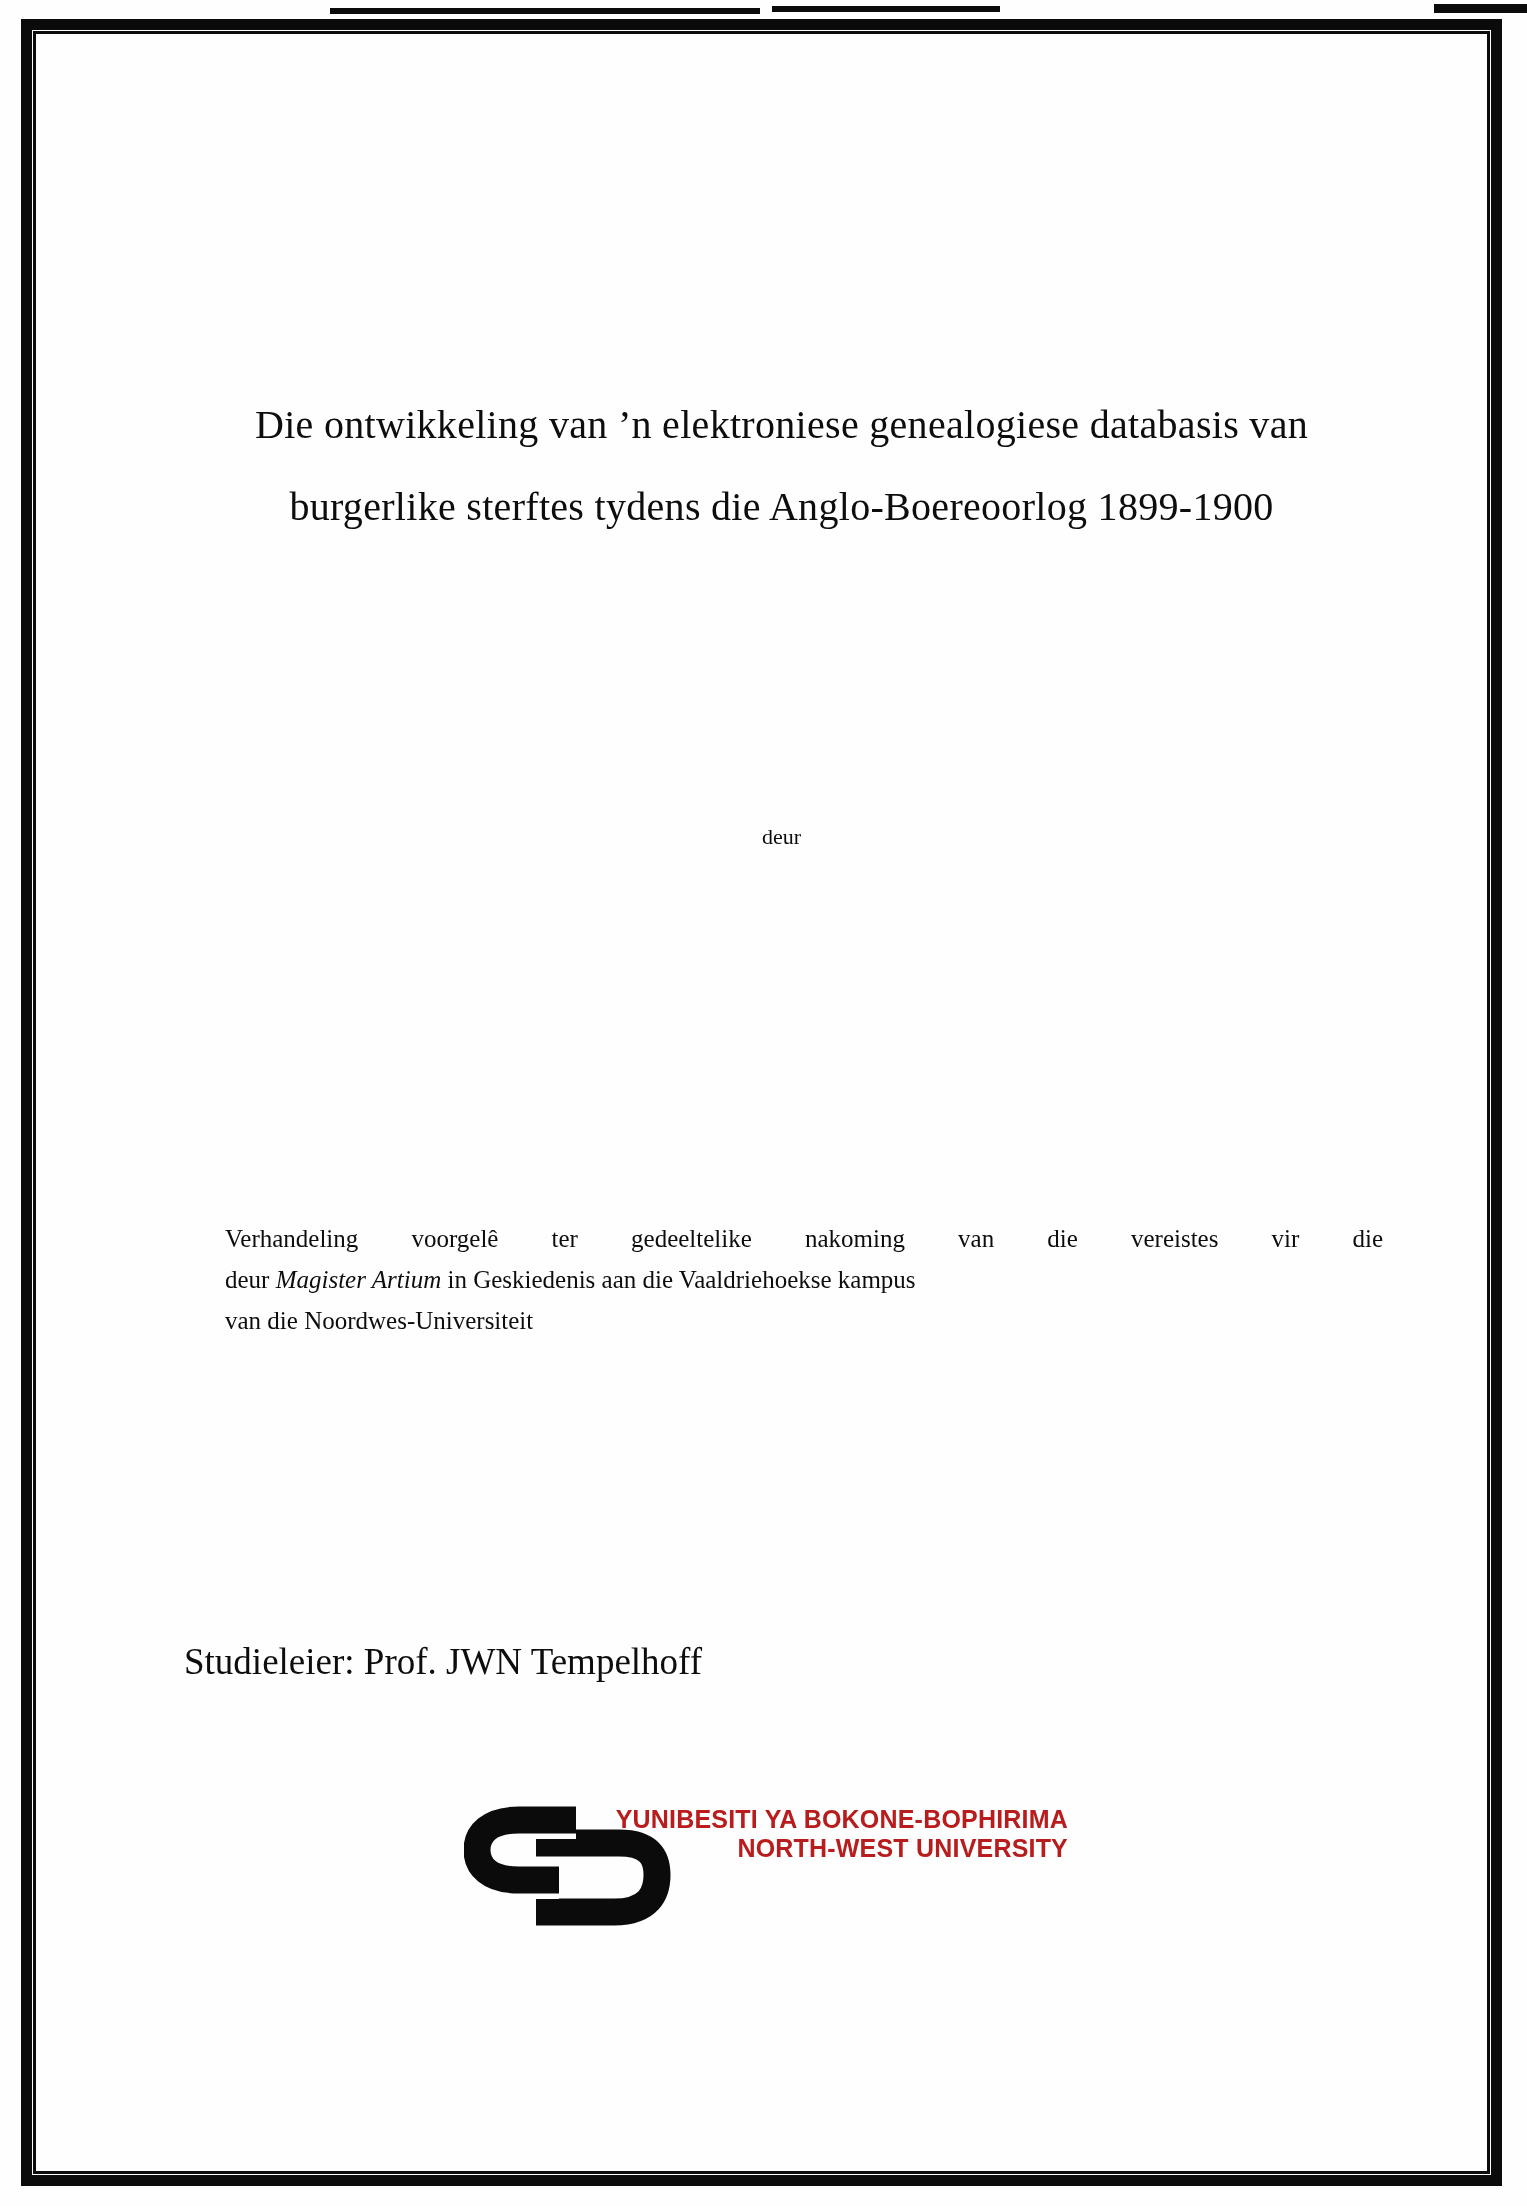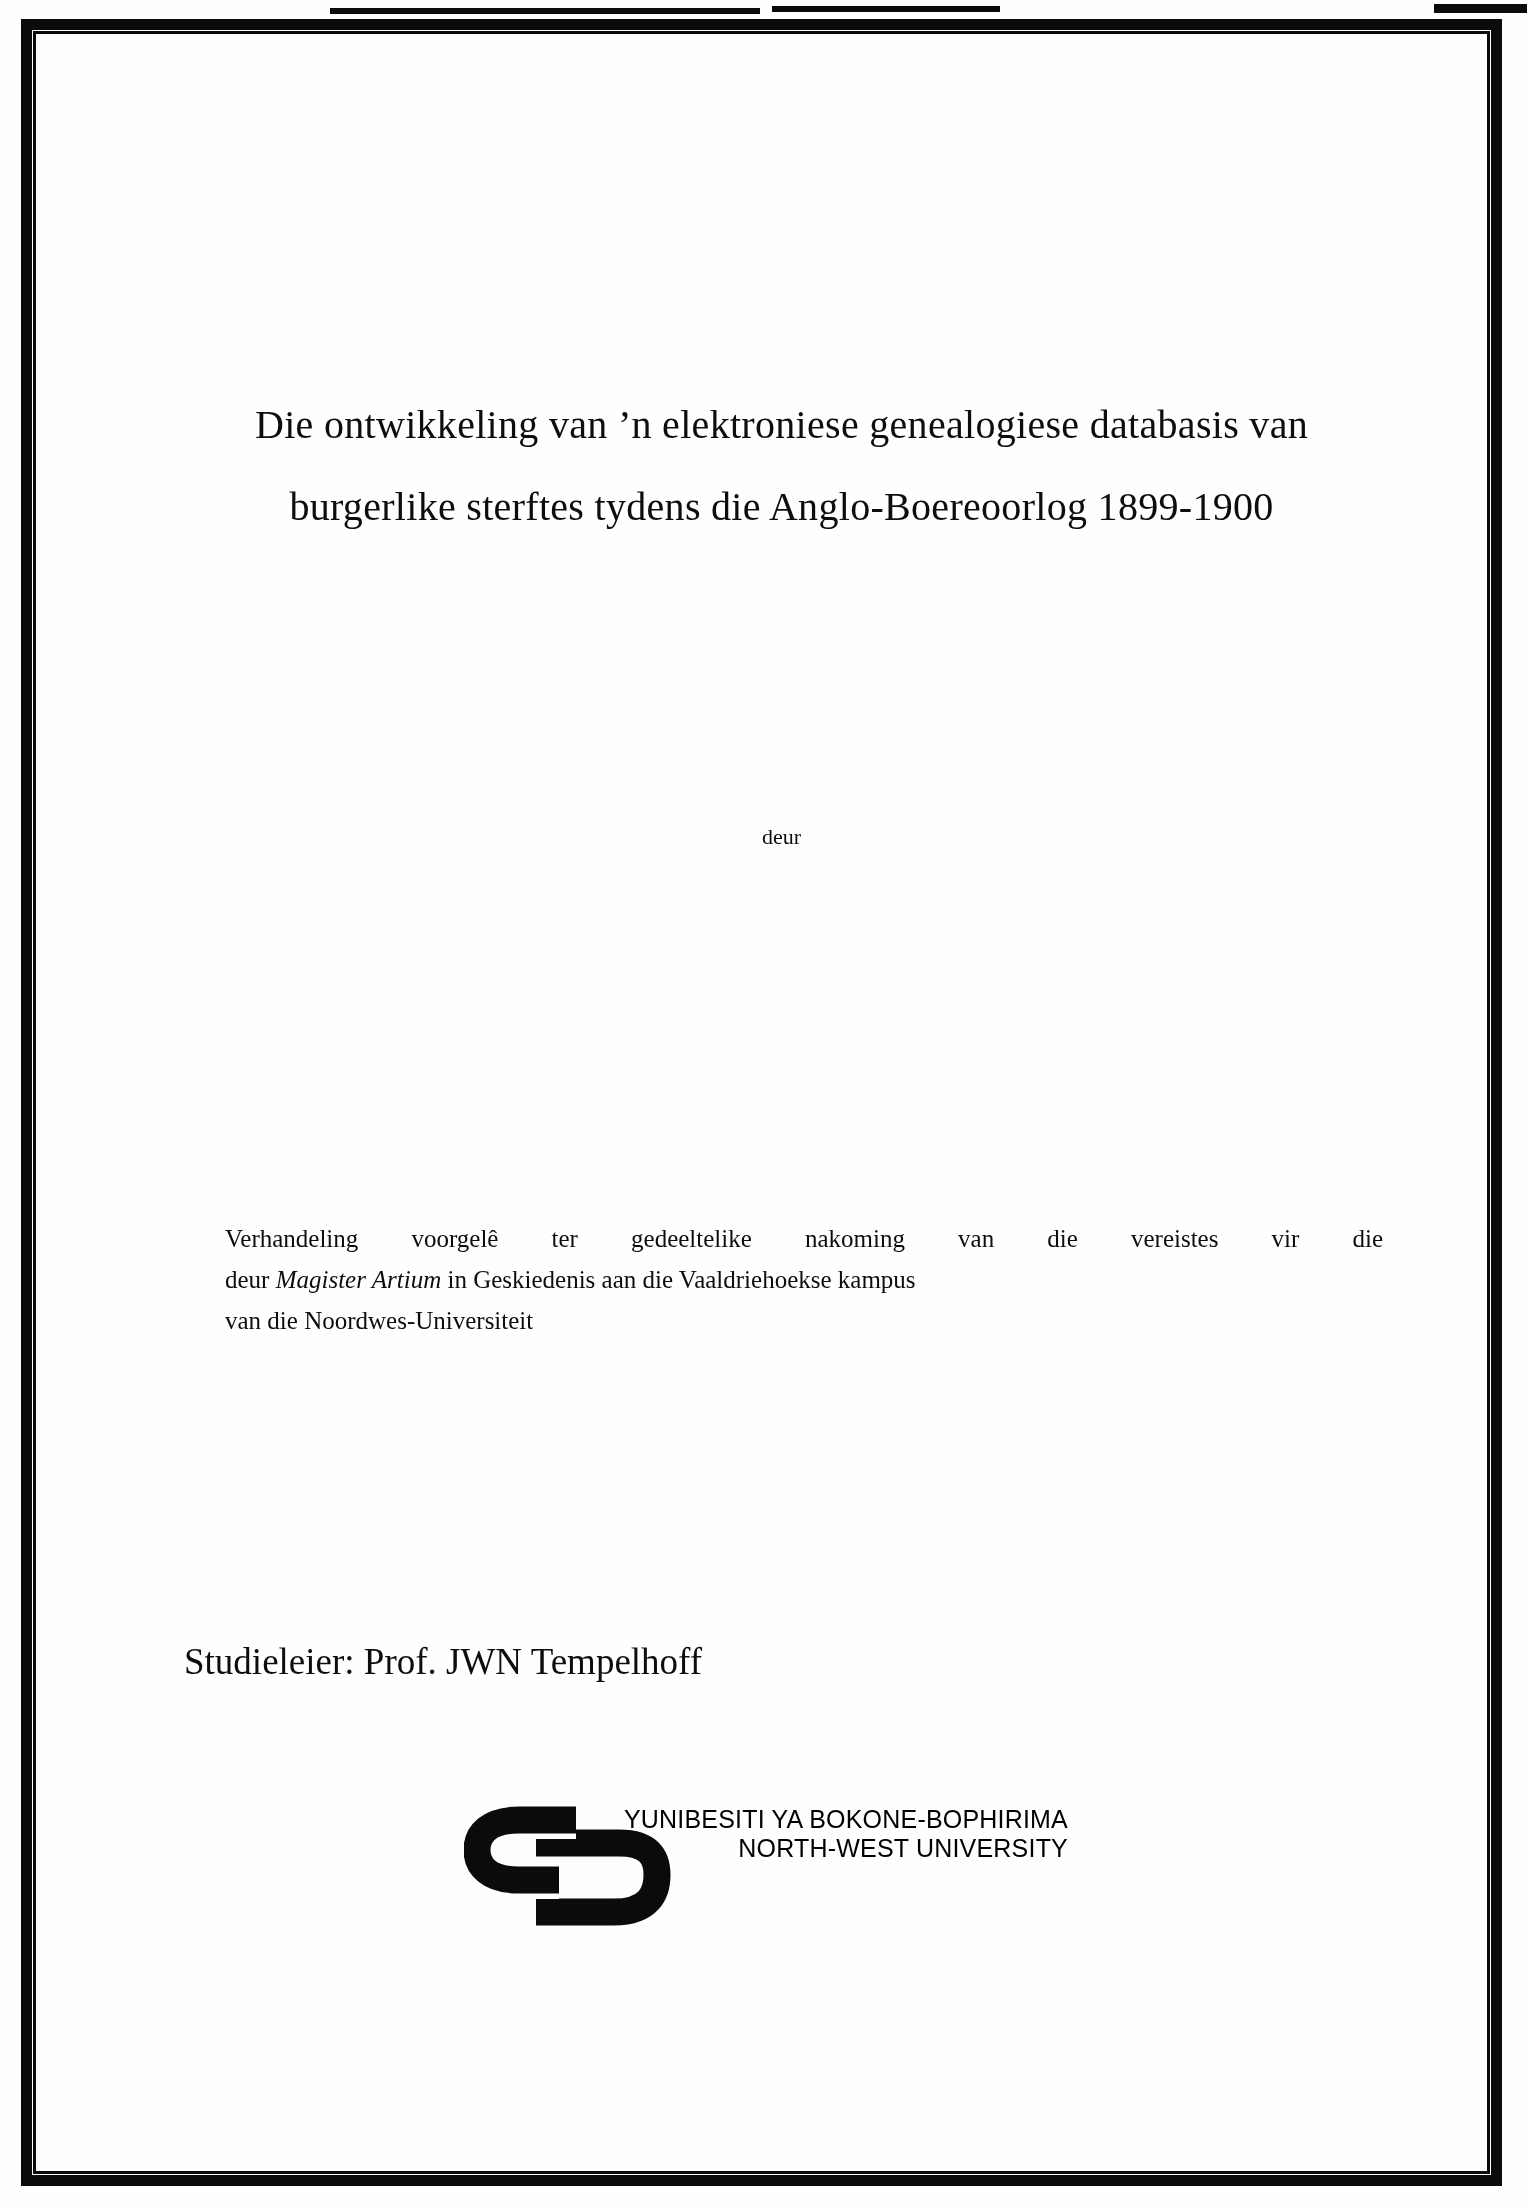--- a/index.html
+++ b/index.html
@@ -43,22 +43,22 @@
   .supervisor-block{
     position:absolute;left:184px;top:1640px;
     font-size:37px;line-height:44px;text-align:left;
   }
 
   .logo{position:absolute;left:464px;top:1805px;width:610px;height:130px;}
   .logo-mark{position:absolute;left:0;top:1px;}
   .logo-text{
     position:absolute;left:118px;top:0;width:486px;
     font-family:"Liberation Sans", sans-serif;
-    font-size:25px;line-height:29px;font-weight:400;
-    letter-spacing:.2px;text-align:right;color:#000000;
+    font-size:25px;line-height:29px;font-weight:700;
+    letter-spacing:.2px;text-align:right;color:#b91c1c;
     white-space:nowrap;
   }
 </style>
 </head>
 <body>
 
 <div class="page">
 
   <div class="artifact a1"></div>
   <div class="artifact a2"></div>

